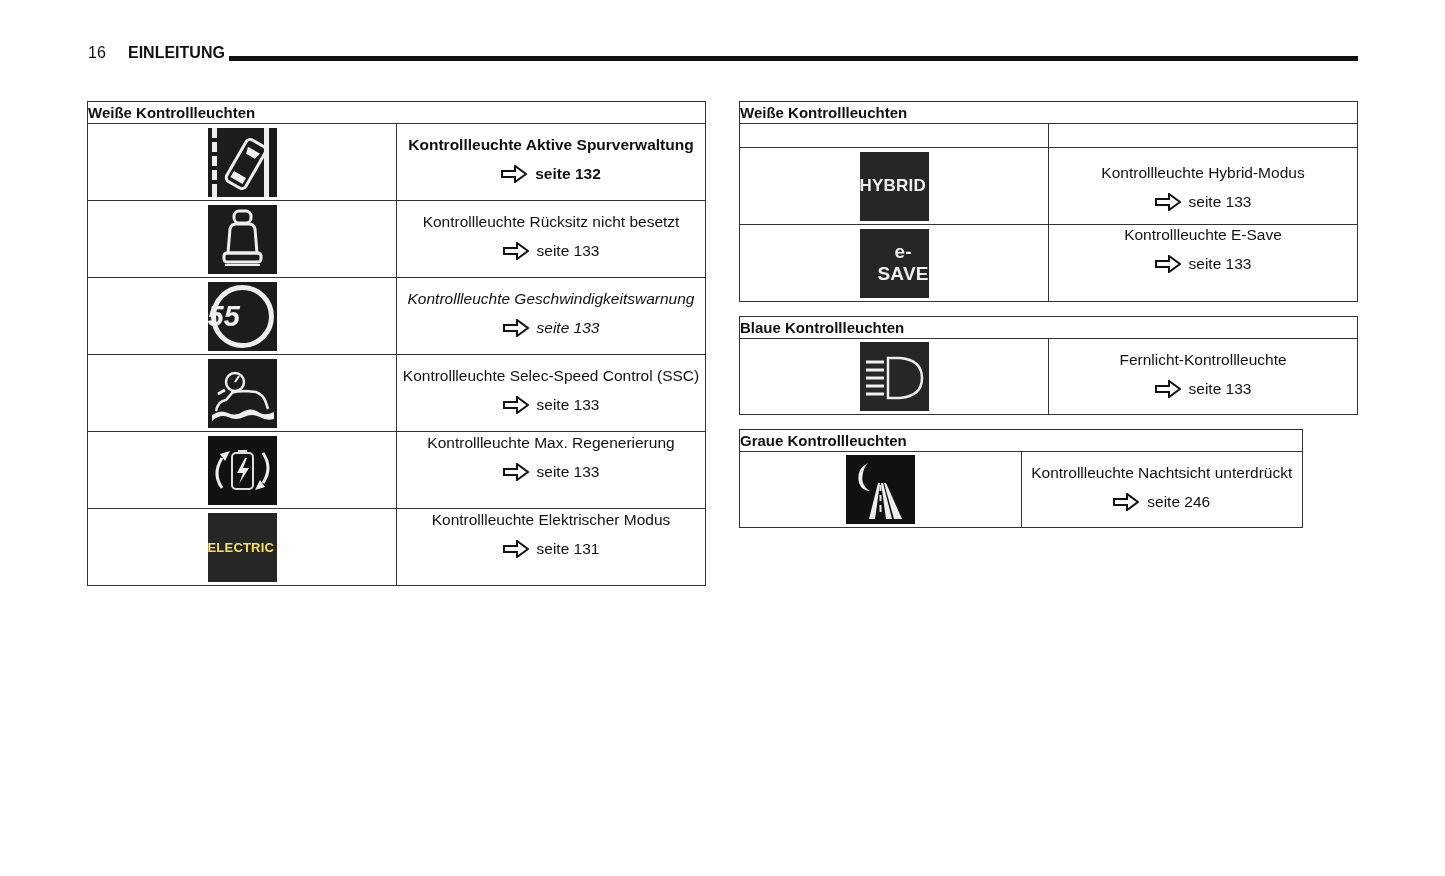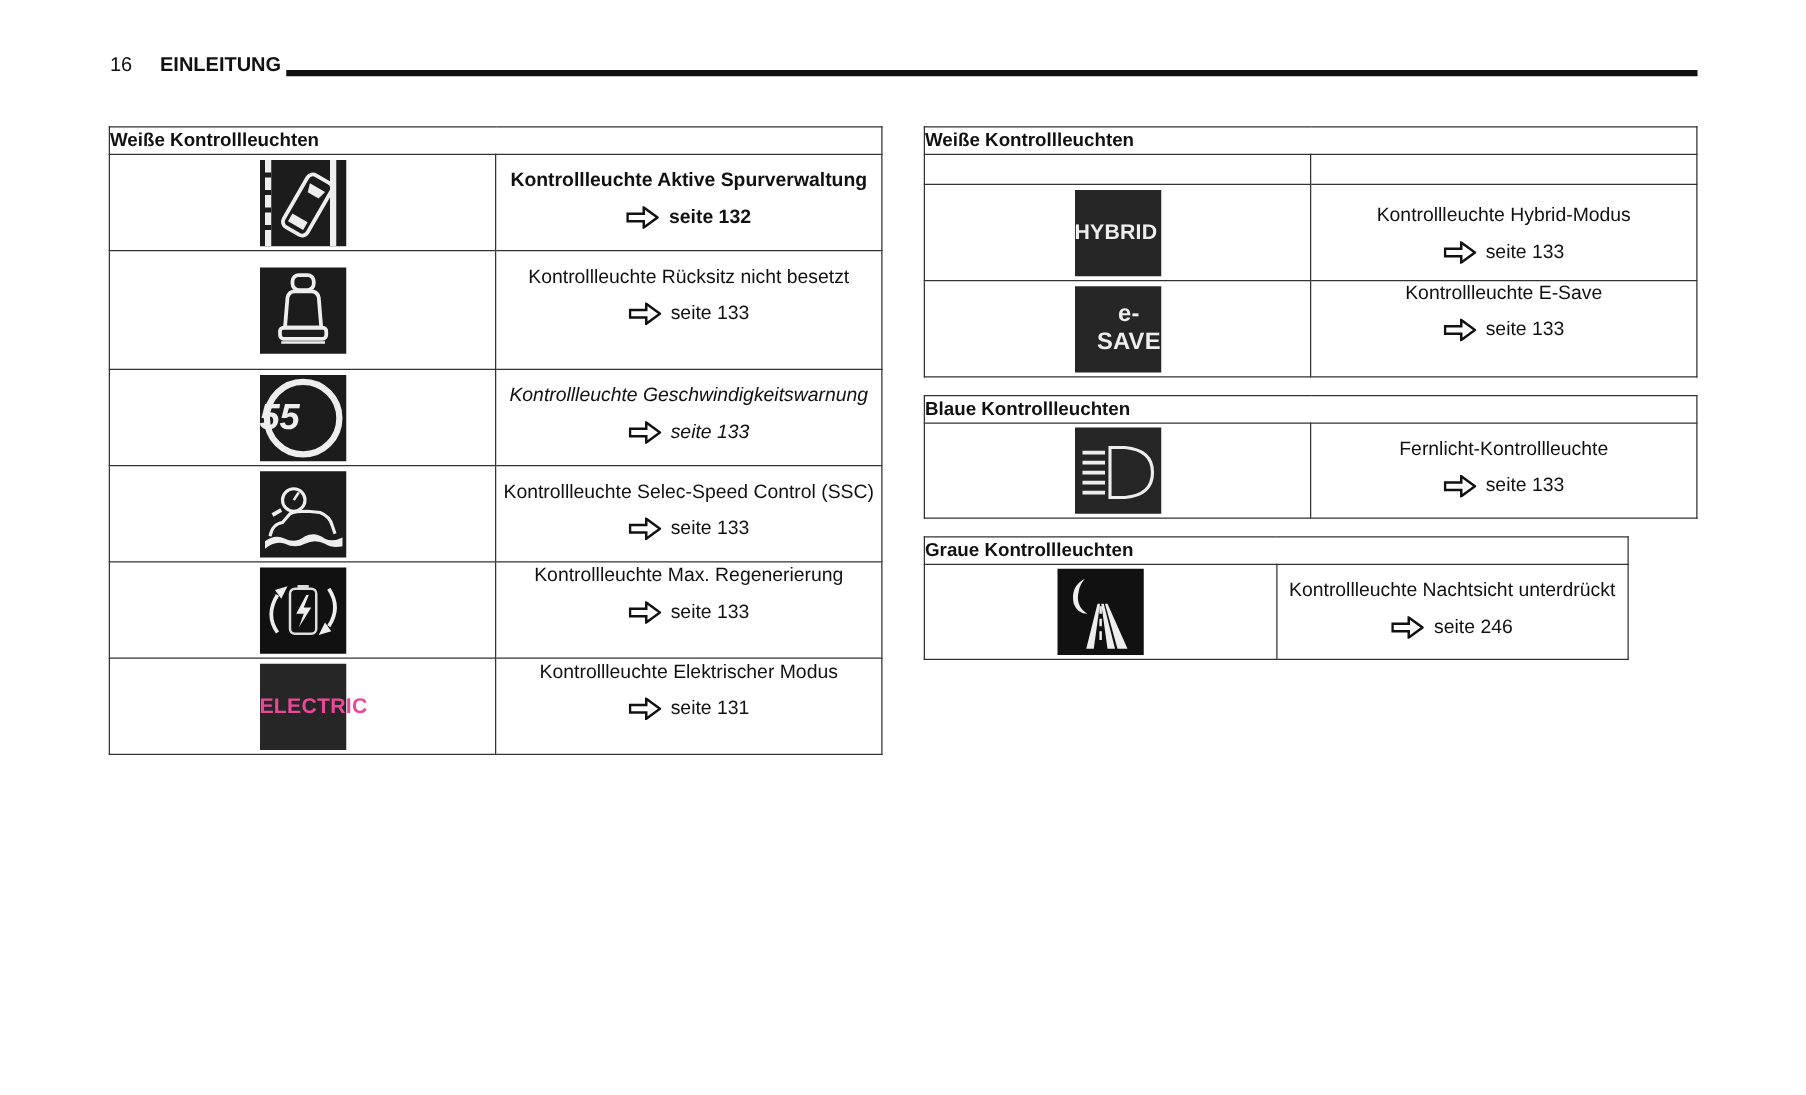--- a/index.html
+++ b/index.html
@@ -58,21 +58,21 @@
       <span class="desc">Kontrollleuchte Aktive Spurverwaltung</span>
       <span class="ref">
             <svg viewBox="0 0 26 18">
               <path d="M1 6 H14 V1 L25 9 L14 17 V12 H1 Z" fill="none" stroke="#111" stroke-width="2"></path>
             </svg>
             <span>seite 132</span>
           </span>
     </td>
   </tr>
 
-  <tr style="height:95px;">
+  <tr style="height:77px;">
     <td class="icon-cell">
       <div class="icon-box">
         <svg viewBox="0 0 69 69">
               <rect x="26" y="6" width="17" height="12" rx="5" fill="none" stroke="#eee" stroke-width="3"></rect>
               <path d="M20 48 L22 24 Q23 19 28 19 L41 19 Q46 19 47 24 L49 48 Z" fill="none" stroke="#eee" stroke-width="3"></path>
               <rect x="16" y="48" width="37" height="9" rx="3" fill="none" stroke="#eee" stroke-width="3"></rect>
               <line x1="17" y1="60" x2="52" y2="60" stroke="#eee" stroke-width="2"></line>
             </svg>
       </div>
     </td>
@@ -151,21 +151,21 @@
               <path d="M1 6 H14 V1 L25 9 L14 17 V12 H1 Z" fill="none" stroke="#111" stroke-width="2"></path>
             </svg>
             <span>seite 133</span>
           </span>
     </td>
   </tr>
 
   <tr style="height:77px;">
     <td class="icon-cell">
       <div class="icon-box" style="background:#262626;">
-        <span class="txt-icon" style="font-size:17px;color:#ec4899;">ELECTRIC</span>
+        <span class="txt-icon" style="font-size:13px;color:#fde047;">ELECTRIC</span>
       </div>
     </td>
     <td class="text-cell">
       <span class="desc" style="margin-top:2px;">Kontrollleuchte Elektrischer Modus</span>
       <span class="ref">
             <svg viewBox="0 0 26 18">
               <path d="M1 6 H14 V1 L25 9 L14 17 V12 H1 Z" fill="none" stroke="#111" stroke-width="2"></path>
             </svg>
             <span>seite 131</span>
           </span>

